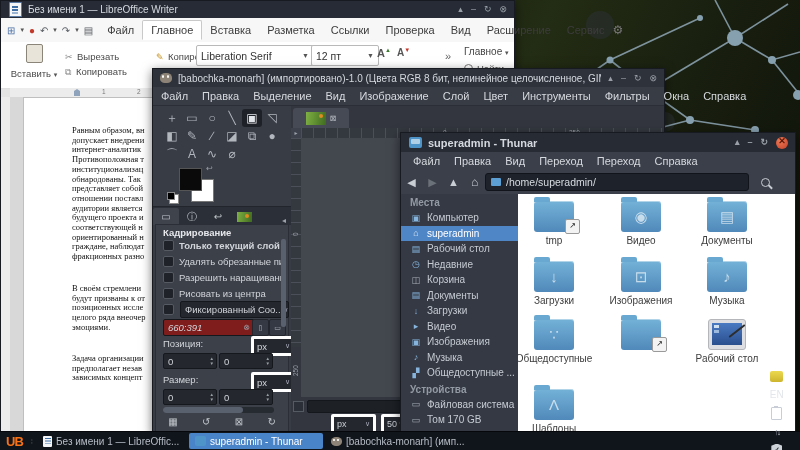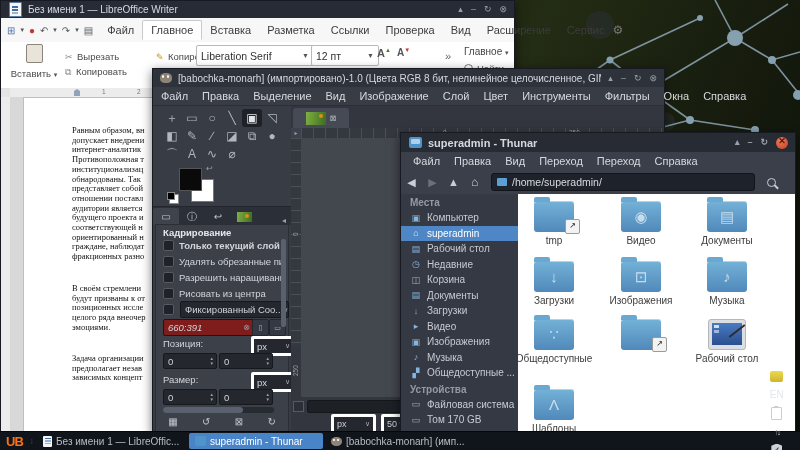--- a/index.html
+++ b/index.html
@@ -112,21 +112,21 @@
   
   #thunar{left:400px;top:132px;width:394px;height:298px;background:#343944;}
   #thunar .titlebar{height:19px;background:#272b34;font-size:11px;font-weight:bold;}
   .th-icon{width:13px;height:11px;background:#4f94c9;border-radius:2px;margin:0 6px 0 8px;position:relative;}
   .th-icon::after{content:'';position:absolute;left:2px;top:2px;width:9px;height:5px;background:rgba(255,255,255,.55);border-radius:1px;}
   .close-circle{width:12px;height:12px;border-radius:50%;background:radial-gradient(circle at 35% 30%,#ef7a55,#c2402a);color:#571607;font-size:8px;line-height:12px;text-align:center;}
   #th-menu{position:absolute;left:0;top:19px;width:100%;height:18px;background:#3a3f49;padding-left:12px;box-sizing:border-box;}
   #th-toolbar{position:absolute;left:0;top:37px;width:100%;height:24px;background:#3a3f49;border-bottom:1px solid #2b2e36;display:flex;align-items:center;}
   .nav-btn{width:21px;text-align:center;color:#c9ced5;font-size:11px;}
   .nav-btn.dis{color:#6b7179;}
-  #th-path{margin-left:6px;width:252px;height:16px;background:#1e222a;border:1px solid #11141a;border-radius:3px;display:flex;align-items:center;padding:0 5px;gap:5px;color:#d8dce2;font-size:10.5px;}
+  #th-path{width:252px;height:16px;background:#1e222a;border:1px solid #11141a;border-radius:3px;display:flex;align-items:center;padding:0 5px;gap:5px;color:#d8dce2;font-size:10.5px;}
   .mini-folder{width:10px;height:8px;background:#5b9fd4;border-radius:1px;}
   .mag{width:7px;height:7px;border:1.5px solid #c9ced5;border-radius:50%;position:relative;}
   .mag::after{content:'';position:absolute;width:5px;height:1.5px;background:#c9ced5;transform:rotate(45deg);right:-4px;bottom:-2px;}
   #th-sidebar{position:absolute;left:0;top:61px;width:117px;bottom:0;background:#343944;border-right:1px solid #272b33;overflow:hidden;font-size:10px;color:#c6cbd2;}
   .sb-header{height:16px;line-height:17px;padding-left:9px;font-weight:bold;color:#949aa3;}
   .sb-item{height:15.5px;display:flex;align-items:center;gap:5px;padding-left:9px;white-space:nowrap;overflow:hidden;}
   .sb-item .ic{width:12px;text-align:center;font-size:9px;color:#86b4dc;}
   .sb-item.gray .ic{color:#a8aeb6;}
   .sb-item.selected{background:#4f86c6;color:#fff;}
   .sb-item.selected .ic{color:#eaf2fa;}

